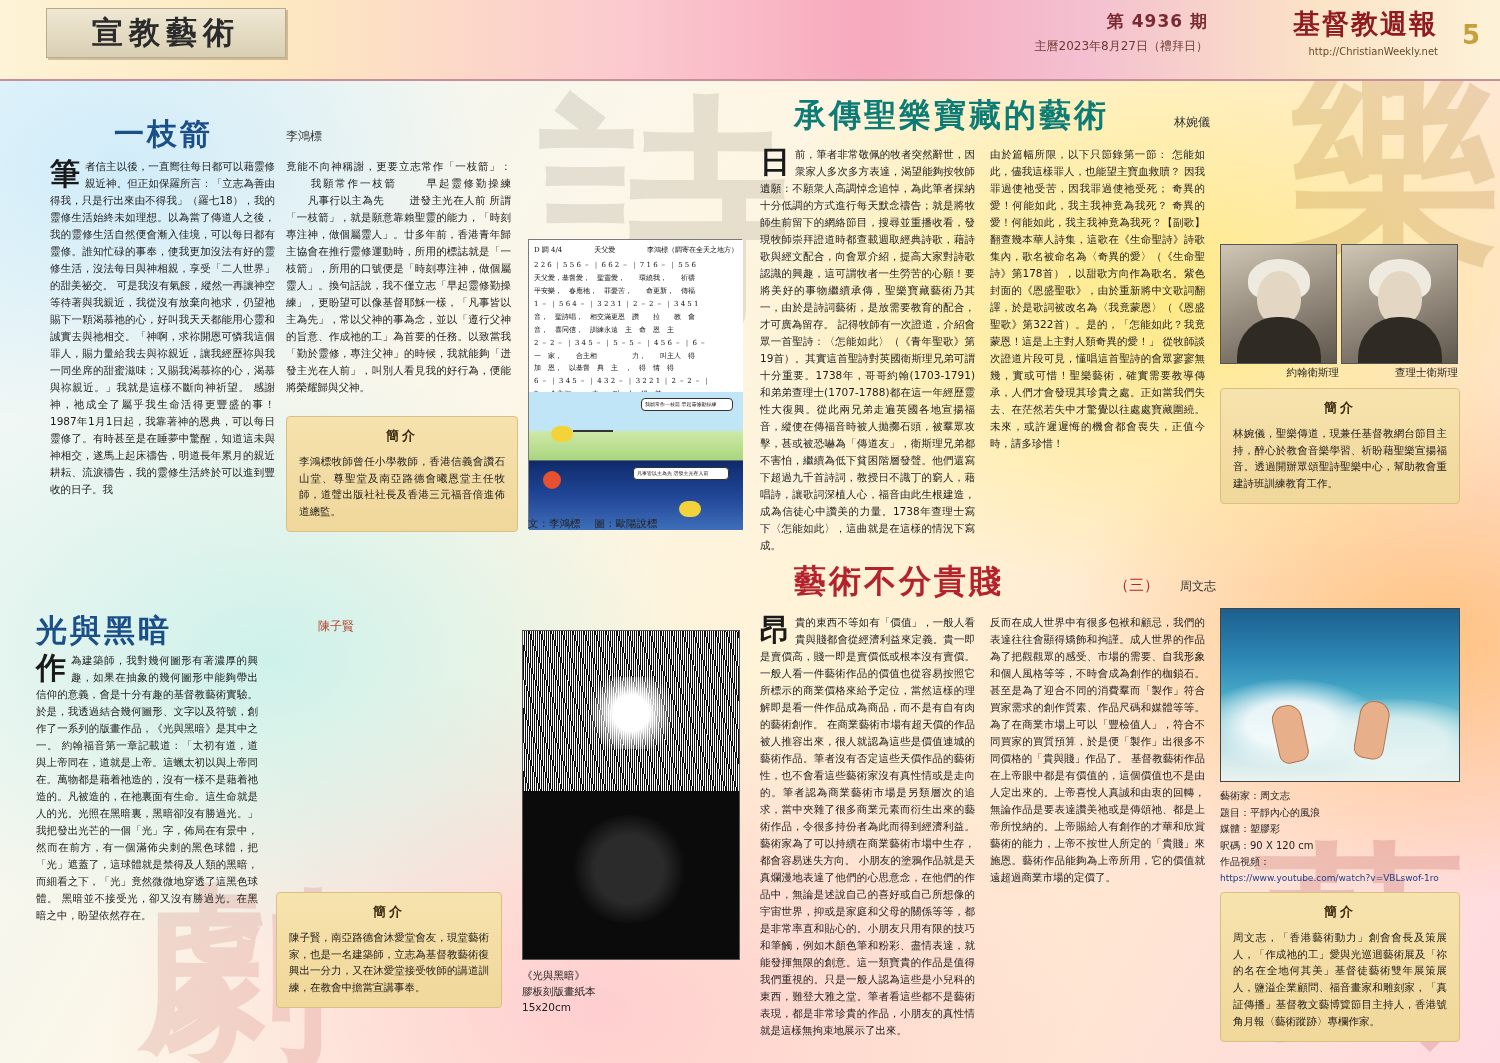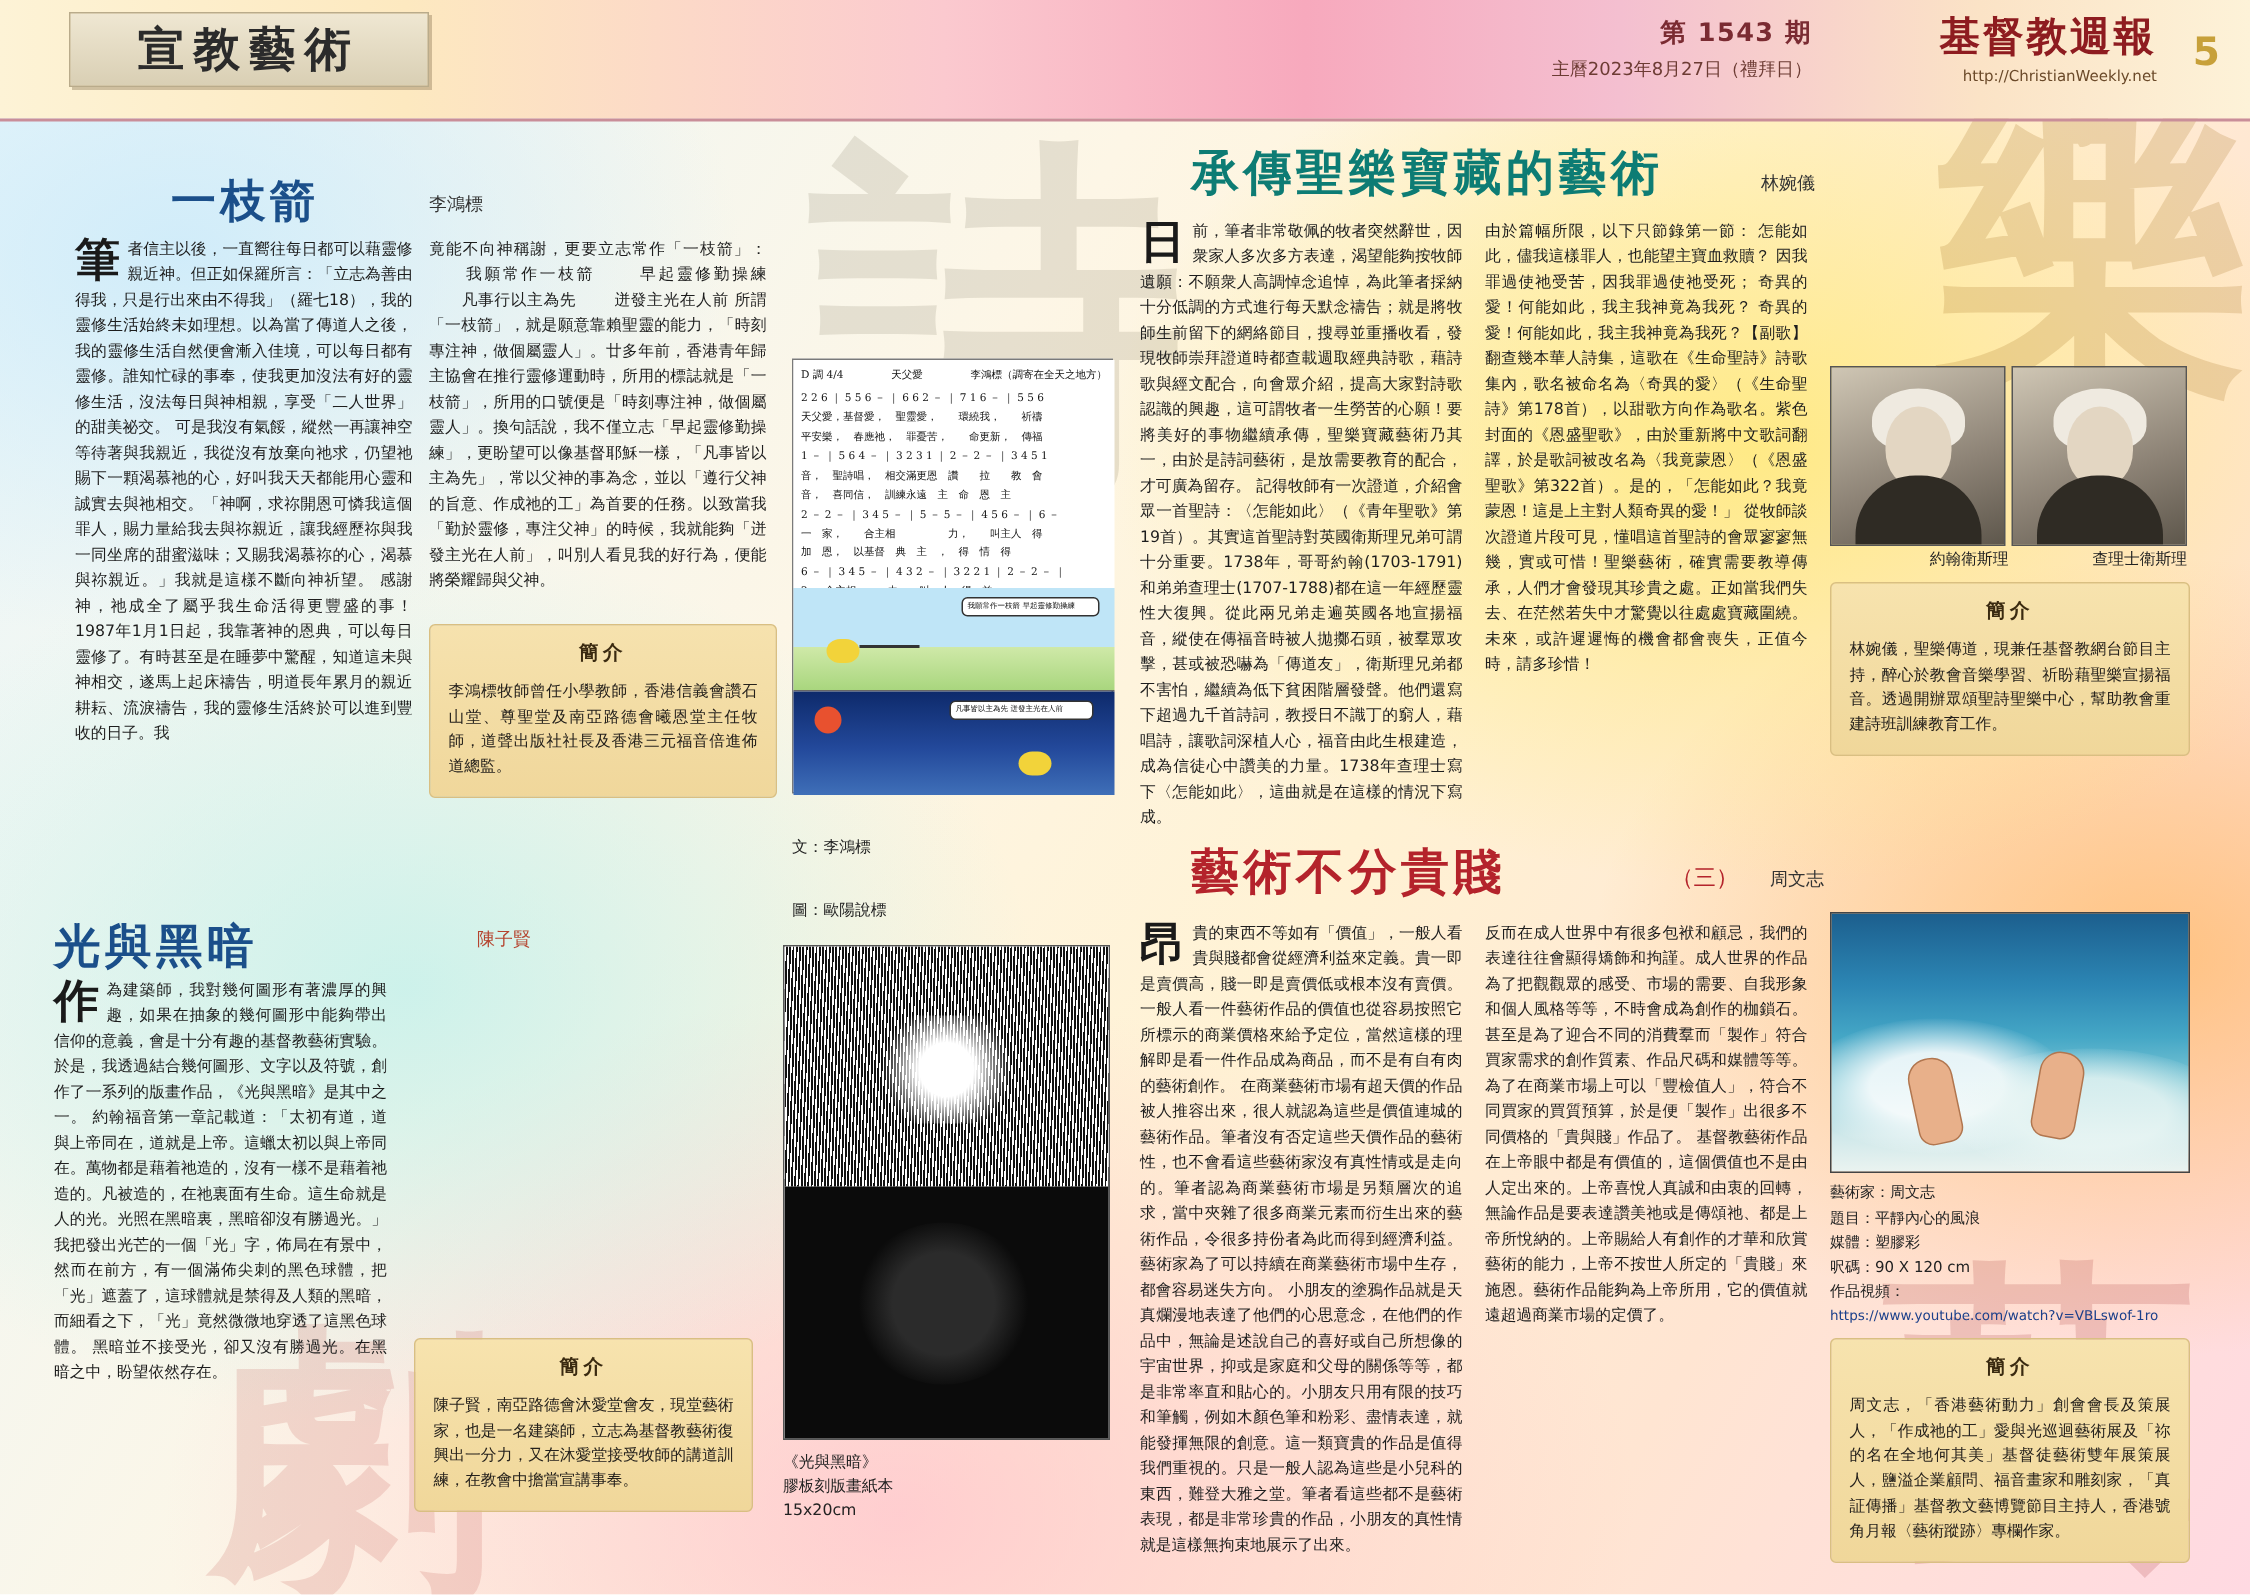--- a/index.html
+++ b/index.html
@@ -99,21 +99,21 @@
            font-family:"DejaVu Serif", serif; font-size:7px; color:#111; padding:4px 5px; line-height:1.85;
            overflow:hidden; }
   .score-hd { display:flex; justify-content:space-between; font-size:7px; margin-bottom:2px; }
   #comic { position:absolute; left:0; top:152px; width:214px; height:138px; }
   .comic-panel { position:absolute; left:0; width:214px; height:69px; }
   #comic-top { top:0; background:linear-gradient(180deg,#bfe5f7 0%,#bfe5f7 58%,#cfe9a8 58%,#a9d67e 100%); border-bottom:1px solid #666; }
   #comic-bot { top:69px; background:linear-gradient(180deg,#0e2a6b 0%,#23499b 55%,#3f6fb8 100%); }
   .bird { position:absolute; width:22px; height:16px; background:#f2d33a; border-radius:50%/60%; }
   .bubble { position:absolute; background:#fff; border:1px solid #333; border-radius:4px;
             font-size:5px; color:#111; padding:2px 3px; line-height:1.3; }
-  #a1-figcap { position:absolute; left:500px; top:454px; width:214px; display:flex; gap:26px; font-size:10.5px; color:#222;flex-direction:column; }
+  #a1-figcap { position:absolute; left:500px; top:412px; width:214px; display:flex; gap:14px; font-size:10.5px; color:#222; }
 
   
   #a2 { position:absolute; left:742px; top:88px; width:730px; height:460px; }
   #a2-title { position:absolute; left:52px; top:6px; font-size:32px; color:#0d7c74; }
   #a2-author { position:absolute; left:432px; top:26px; font-size:12px; color:#333; }
   #a2-c1 { position:absolute; left:18px; top:58px; width:215px; }
   #a2-c2 { position:absolute; left:248px; top:58px; width:215px; }
   #a2-portraits { position:absolute; left:478px; top:156px; width:238px; height:120px;
                   display:flex; gap:4px; }
   .portrait { width:117px; height:120px; border:1px solid #555;
@@ -178,21 +178,21 @@
 <div id="page">
 
   <div class="wm" id="wm-shi">詩</div>
   <div class="wm" id="wm-le">樂</div>
   <div class="wm" id="wm-yi">藝</div>
   <div class="wm" id="wm-ju">劇</div>
 
   <div id="header">
     <div id="banner-title">宣教藝術</div>
     <div id="issue-block">
-      <div id="issue-no">第 1543 期</div>
+      <div id="issue-no">第 4936 期</div>
       <div id="issue-date">主曆2023年8月27日（禮拜日）</div>
     </div>
     <div id="masthead">
       <div id="masthead-name">基督教週報</div>
       <div id="masthead-url">http://ChristianWeekly.net</div>
     </div>
     <div id="page-num">5</div>
   </div>
 
   <div id="a1">

